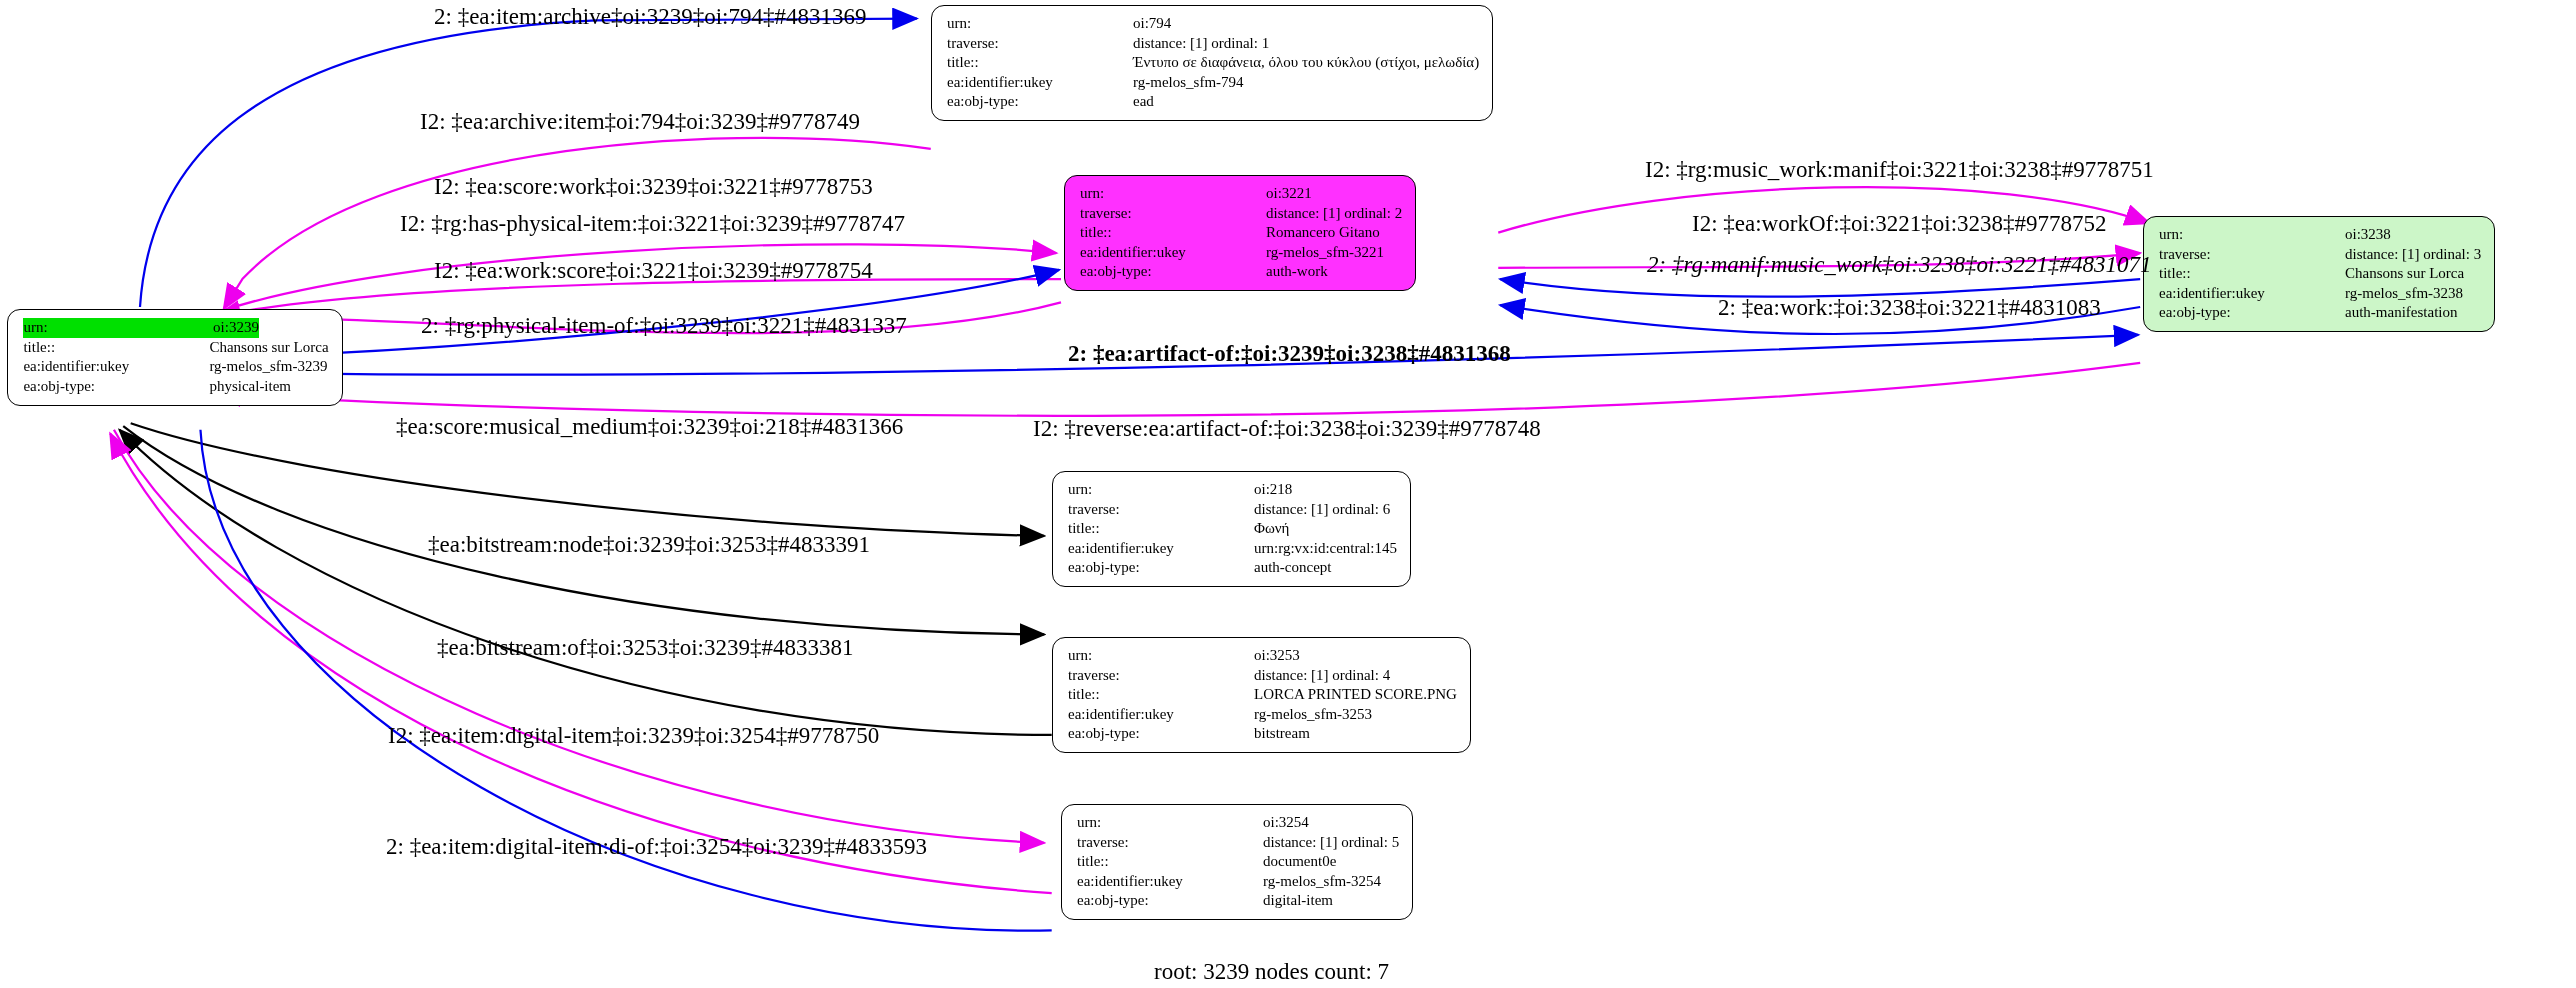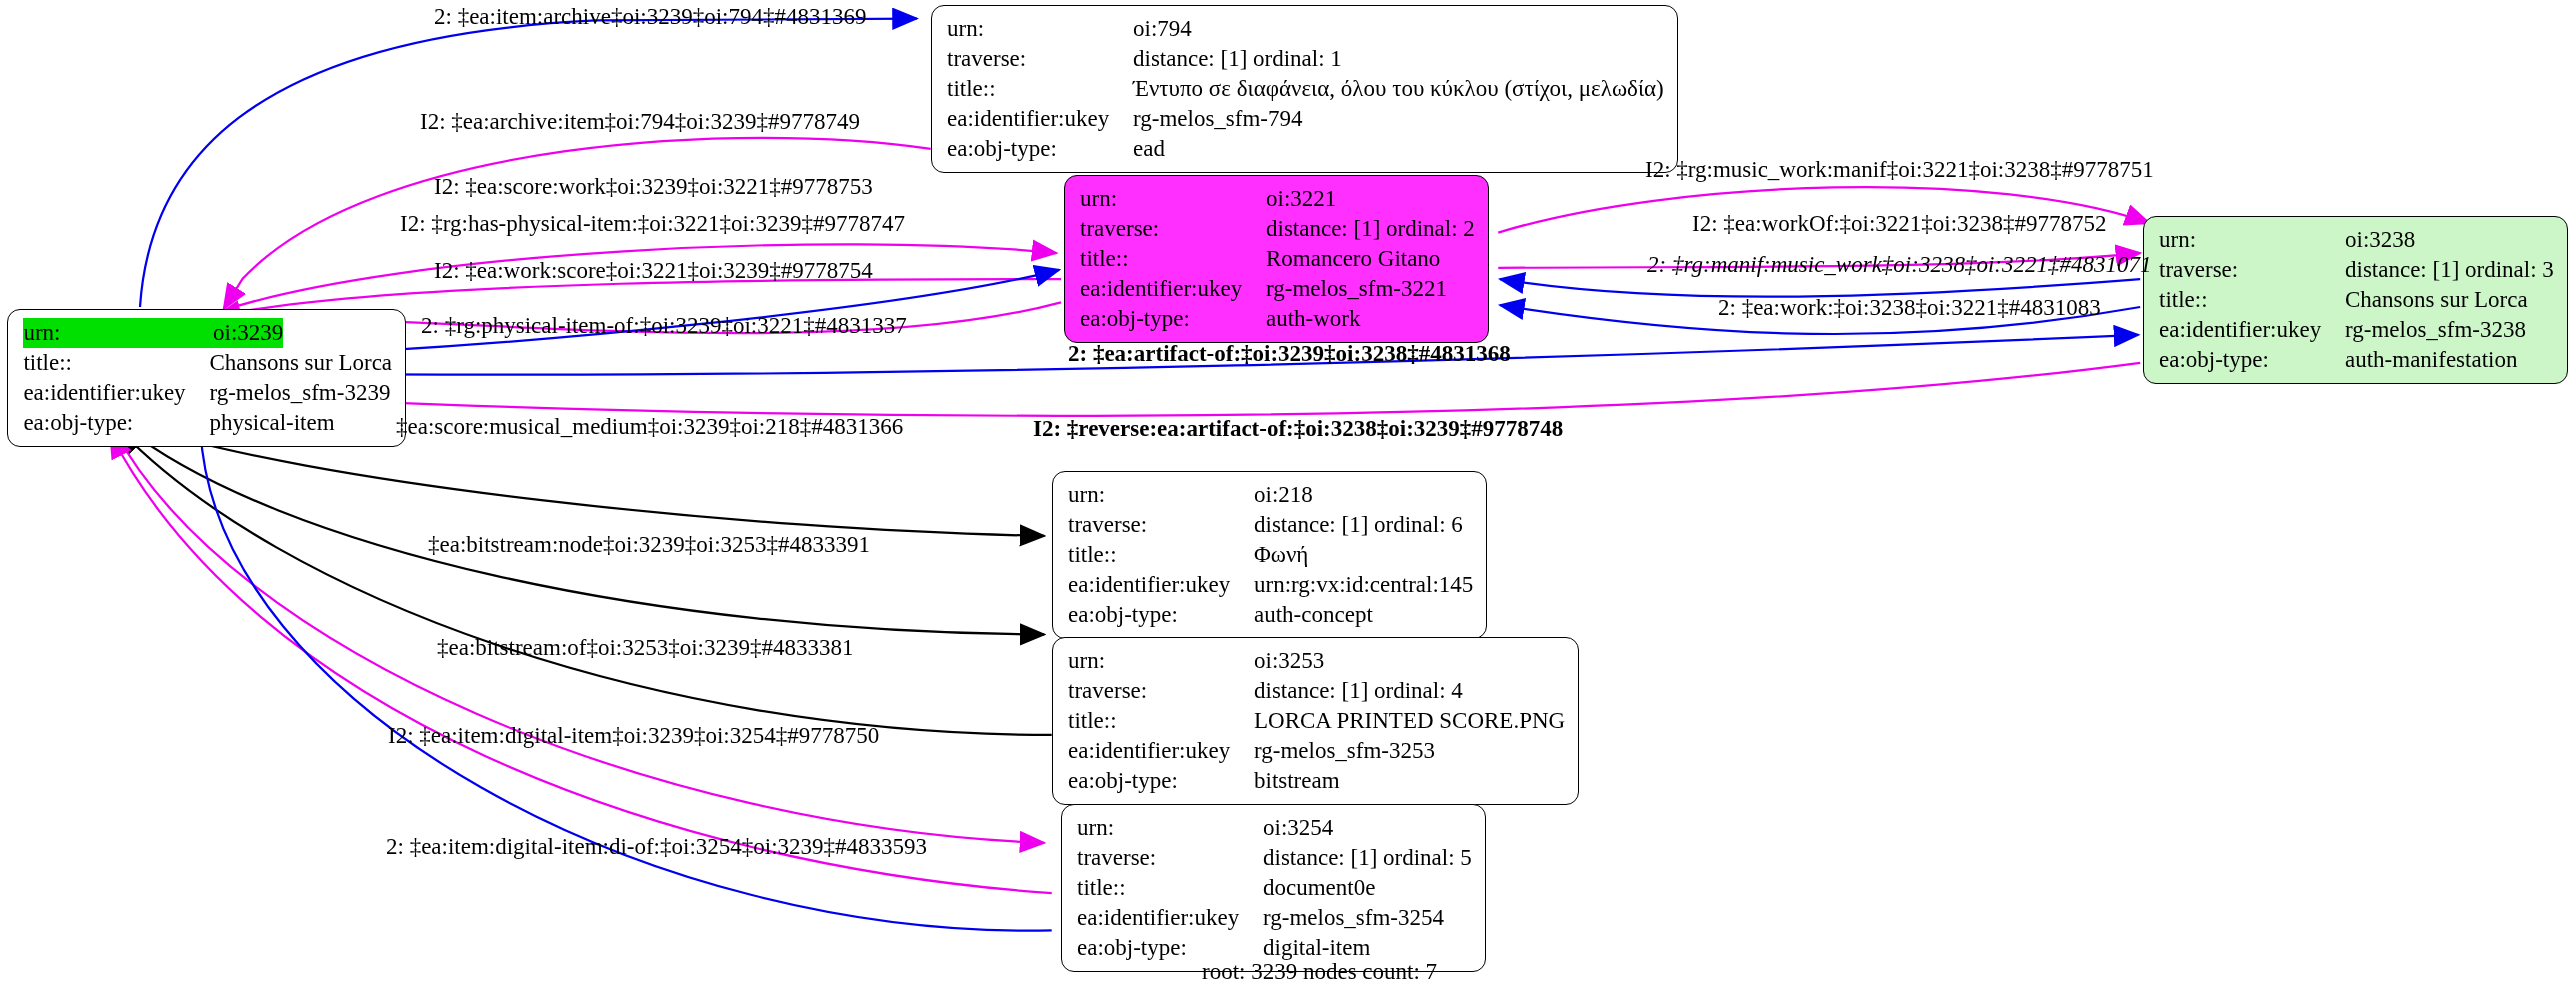--- a/index.html
+++ b/index.html
@@ -26,21 +26,21 @@
     height: 988px;
     pointer-events: none;
   }
   .node {
     position: absolute;
     box-sizing: border-box;
     border: 1.9px solid #000000;
     border-radius: 13px;
     background: #ffffff;
     padding: 8.4px 13px 8.4px 15px;
-    font-size: 23px;
+    font-size: 15px;
     line-height: 1.30;
     white-space: nowrap;
   }
   .node .row {
     display: flex;
     align-items: baseline;
   }
   .node .k {
     display: inline-block;
     min-width: 186px;
@@ -68,21 +68,20 @@
     font-size: 23px;
     line-height: 1;
     white-space: nowrap;
     color: #000000;
   }
   .caption {
     position: absolute;
     font-size: 23px;
     white-space: nowrap;
     color: #000000;
-    margin-left: 48px;
   }
 </style>
 </head>
 <body>
 
 <div id="canvas">
 
   <svg id="edge-layer" viewBox="0 0 2768 1062" width="2576" height="988" xmlns="http://www.w3.org/2000/svg">
     <defs>
       <marker id="ar-blue" viewBox="0 0 12 10" refX="11" refY="5" markerWidth="12" markerHeight="10" orient="auto-start-reverse">
@@ -294,21 +293,21 @@
   <div class="edge-label" style="left:420px;  top:110px;">I2: ‡ea:archive:item‡oi:794‡oi:3239‡#9778749</div>
   <div class="edge-label" style="left:434px;  top:175px;">I2: ‡ea:score:work‡oi:3239‡oi:3221‡#9778753</div>
   <div class="edge-label" style="left:400px;  top:212px;">I2: ‡rg:has-physical-item:‡oi:3221‡oi:3239‡#9778747</div>
   <div class="edge-label" style="left:434px;  top:259px;">I2: ‡ea:work:score‡oi:3221‡oi:3239‡#9778754</div>
   <div class="edge-label" style="left:421px;  top:314px;">2: ‡rg:physical-item-of:‡oi:3239‡oi:3221‡#4831337</div>
   <div class="edge-label" style="left:1645px; top:158px;">I2: ‡rg:music_work:manif‡oi:3221‡oi:3238‡#9778751</div>
   <div class="edge-label" style="left:1692px; top:212px;">I2: ‡ea:workOf:‡oi:3221‡oi:3238‡#9778752</div>
   <div class="edge-label" style="left:1647px; top:253px;font-style:italic;">2: ‡rg:manif:music_work‡oi:3238‡oi:3221‡#4831071</div>
   <div class="edge-label" style="left:1684px; top:296px;margin-left:34px;">2: ‡ea:work:‡oi:3238‡oi:3221‡#4831083</div>
   <div class="edge-label" style="left:1068px; top:342px;font-weight:bold;">2: ‡ea:artifact-of:‡oi:3239‡oi:3238‡#4831368</div>
-  <div class="edge-label" style="left:1033px; top:417px;font-weight:bold;">I2: ‡reverse:ea:artifact-of:‡oi:3238‡oi:3239‡#9778748</div>
+  <div class="edge-label" style="left:1033px; top:417px;">I2: ‡reverse:ea:artifact-of:‡oi:3238‡oi:3239‡#9778748</div>
   <div class="edge-label" style="left:396px;  top:415px;">‡ea:score:musical_medium‡oi:3239‡oi:218‡#4831366</div>
   <div class="edge-label" style="left:428px;  top:533px;">‡ea:bitstream:node‡oi:3239‡oi:3253‡#4833391</div>
   <div class="edge-label" style="left:437px;  top:636px;text-align:center;">‡ea:bitstream:of‡oi:3253‡oi:3239‡#4833381</div>
   <div class="edge-label" style="left:388px;  top:724px;">I2: ‡ea:item:digital-item‡oi:3239‡oi:3254‡#9778750</div>
   <div class="edge-label" style="left:386px;  top:835px;">2: ‡ea:item:digital-item:di-of:‡oi:3254‡oi:3239‡#4833593</div>
 
   <div class="caption" style="left:1154px; top:959px;">root: 3239 nodes count: 7</div>
 
 </div>
 

